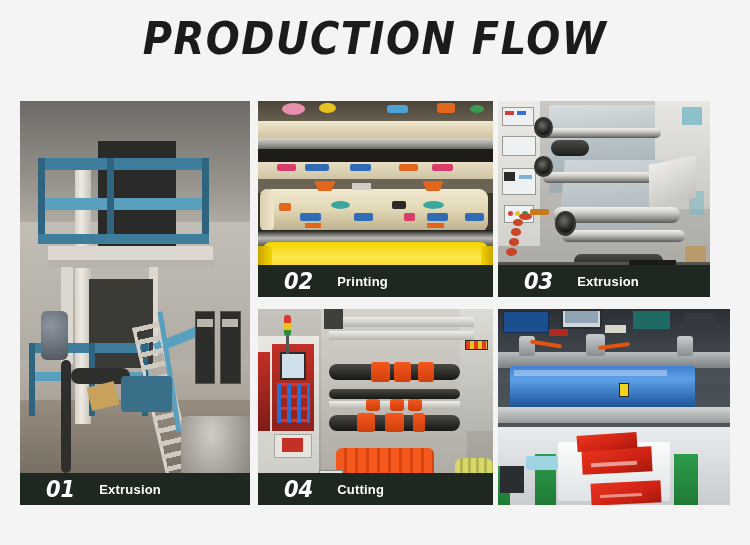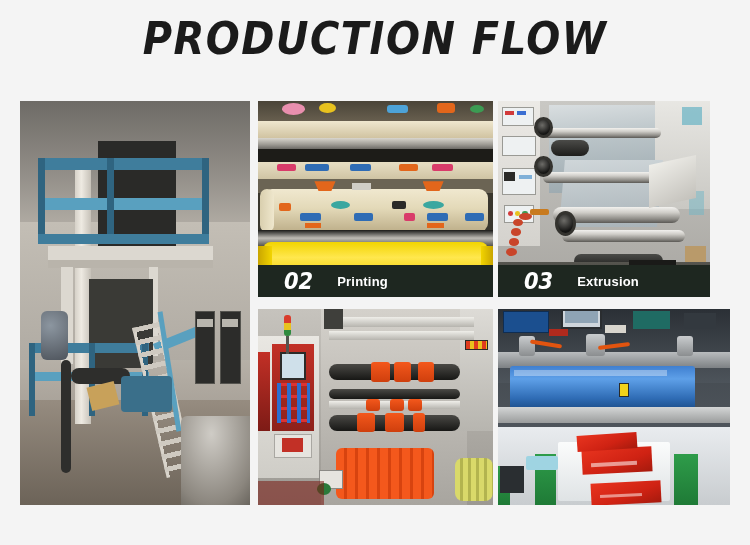--- a/index.html
+++ b/index.html
@@ -286,20 +286,24 @@
         <div class="el" style="left:44%; top:68%; width:22%; height:9%; background:#3a6f8a; border-radius:4px;"></div>
         <div class="el" style="left:30%; top:70%; width:12%; height:6%; background:#c8a15a; transform:rotate(-14deg);"></div>
         <div class="el drum"></div>
 
         <div class="el" style="left:76%; top:52%; width:9%; height:18%; background:#2c2c2a; border:1px solid #55544f;"></div>
         <div class="el" style="left:87%; top:52%; width:9%; height:18%; background:#2c2c2a; border:1px solid #55544f;"></div>
         <div class="el" style="left:77%; top:54%; width:7%; height:2%; background:#b9b6ae;"></div>
         <div class="el" style="left:88%; top:54%; width:7%; height:2%; background:#b9b6ae;"></div>
       </div>
     </div>
+    <div class="caption">
+      <span class="cap-num">01</span>
+      <span class="cap-label">Extrusion</span>
+    </div>
   </div>
 
   <div class="panel p2" style="left:238px; top:0; width:235px; height:196px;">
     <div class="photo">
       <div class="scene">
         <div class="el band-top"></div>
         <div class="el film-top"></div>
         <div class="el barsteel"></div>
         <div class="el darkband"></div>
         <div class="el film2"></div>
@@ -440,20 +444,24 @@
 
         <div class="el bigroll"></div>
         <div class="el yroll"></div>
         <div class="el" style="left:26%; bottom:8%; width:10%; height:10%; background:#e6e4df; border:1px solid #8b8985;"></div>
         <div class="el" style="left:25%; bottom:5%; width:6%; height:6%; background:#2b7a3a; border-radius:50%;"></div>
         <div class="el" style="left:88%; top:16%; width:10%; height:5%;
              background: repeating-linear-gradient(90deg,#e03c1e 0 4px,#e8c21e 4px 8px); border:1px solid #2a2a28;"></div>
         <div class="el" style="left:0%; bottom:0%; width:28%; height:12%; background:#7a1a12; opacity:.55;"></div>
       </div>
     </div>
+    <div class="caption">
+      <span class="cap-num">04</span>
+      <span class="cap-label">Cutting</span>
+    </div>
   </div>
 
   <div class="panel p5" style="left:478px; top:208px; width:232px; height:196px;">
     <div class="photo">
       <div class="scene">
         <div class="el bgmach"></div>
         <div class="el bluescr"></div>
         <div class="el monitor"></div>
         <div class="el" style="left:29%; top:1%; width:14%; height:6%; background:#8fa4b5;"></div>
         <div class="el" style="left:58%; top:1%; width:16%; height:9%; background:#1f6b63;"></div>

